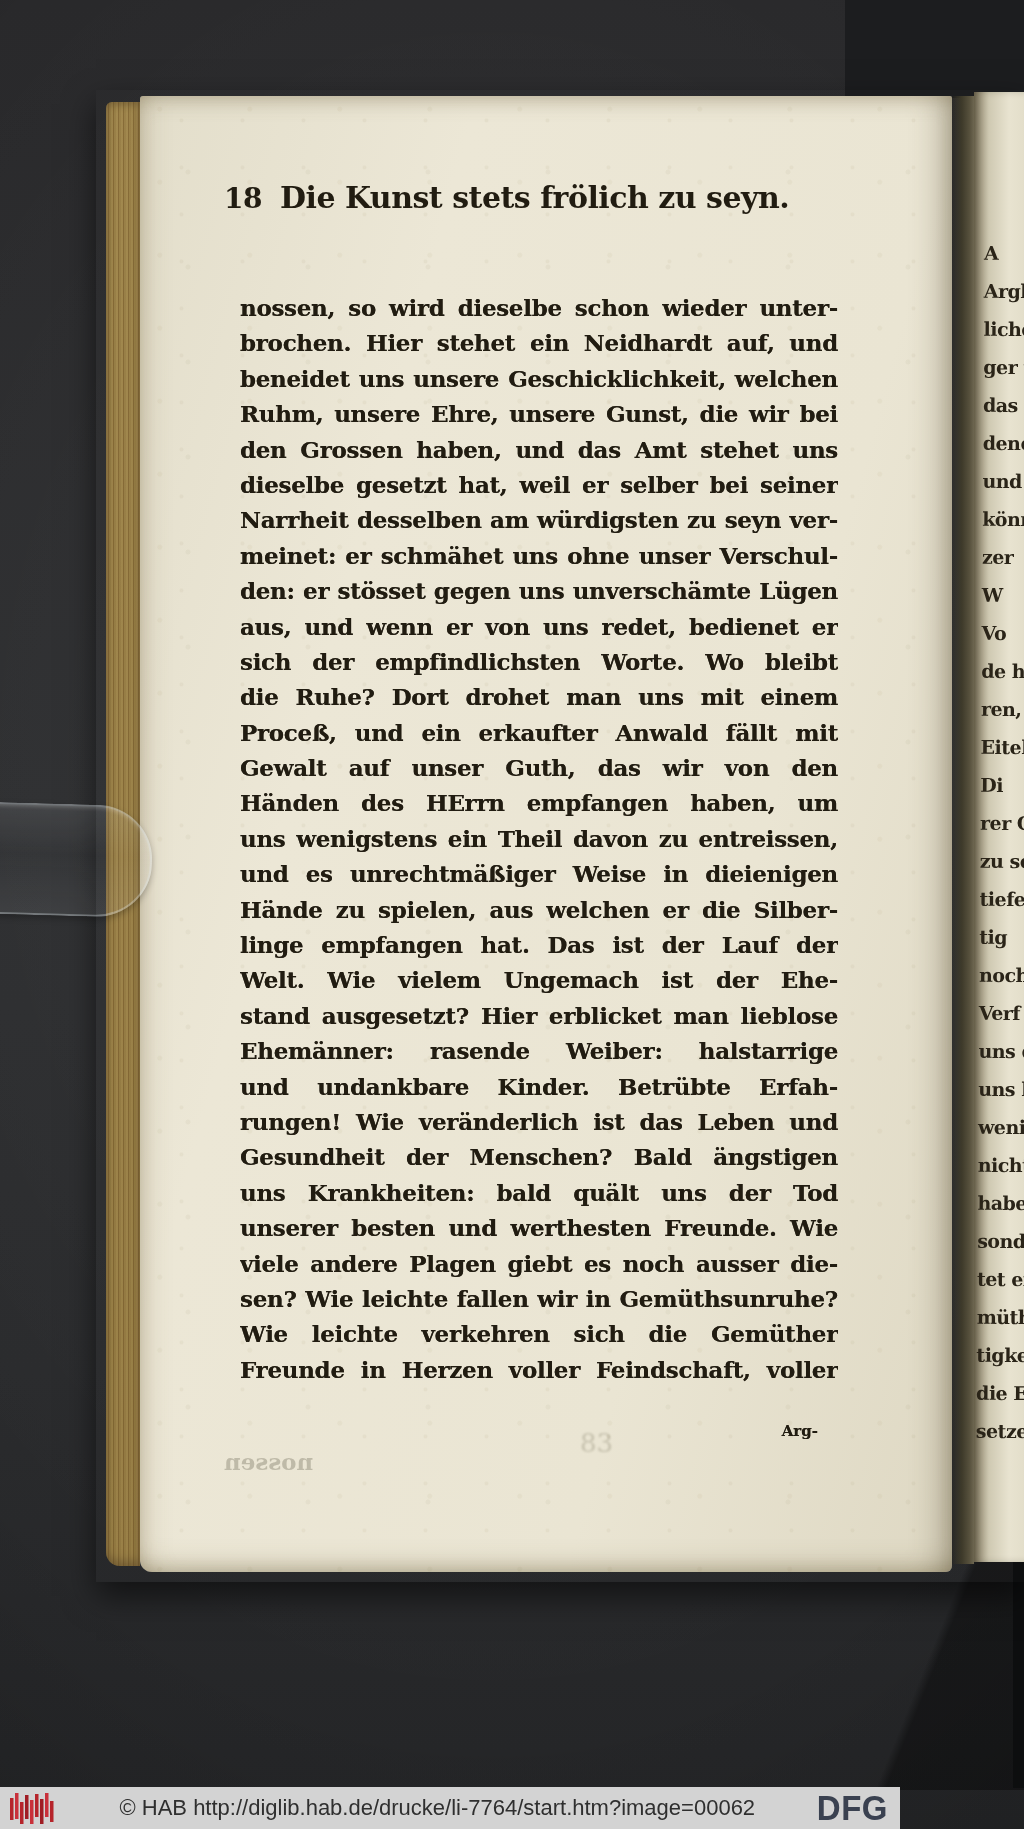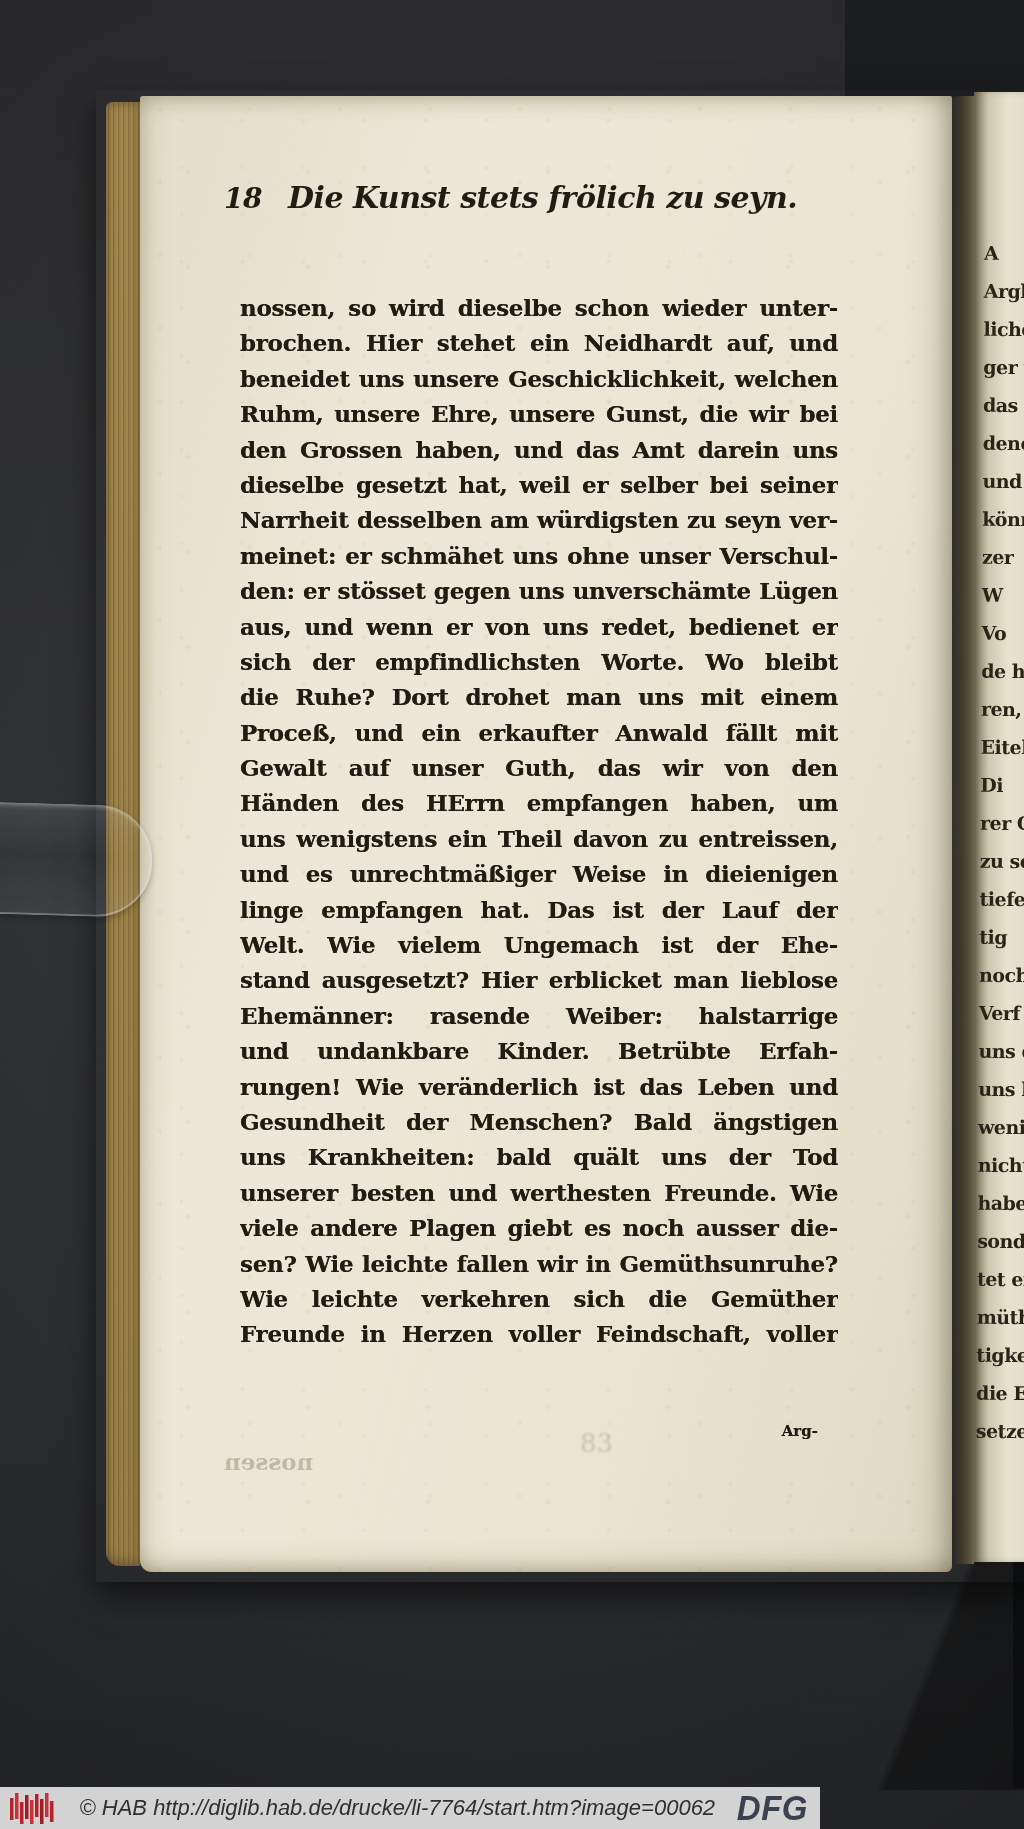--- a/index.html
+++ b/index.html
@@ -51,36 +51,36 @@
     font-weight:bold;font-size:19px;line-height:38px;color:#2a2418;
     transform:rotate(0.4deg);letter-spacing:-0.5px;white-space:nowrap;}
   
   .glass-rod{position:absolute;left:-12px;top:804px;width:162px;height:108px;
     border:2px solid rgba(225,232,238,0.32);border-left:none;
     border-radius:0 56px 56px 0 / 0 54px 54px 0;
     background:linear-gradient(180deg, rgba(235,240,245,0.10), rgba(180,190,200,0.03) 45%, rgba(235,240,245,0.08));
     transform:rotate(1.6deg);
     box-shadow:inset 0 3px 4px -2px rgba(255,255,255,0.25), 0 3px 6px rgba(0,0,0,0.25);}
   
-  .page-header{position:absolute;left:84px;right:114px;top:84px;display:flex;align-items:baseline;gap:26px;
-    font-weight:bold;font-size:30px;letter-spacing:-0.5px;white-space:nowrap;font-style:italic;}
+  .page-header{position:absolute;left:84px;right:114px;top:84px;display:flex;align-items:baseline;gap:18px;
+    font-weight:bold;font-size:30px;letter-spacing:-0.5px;white-space:nowrap;}
   .page-number{font-size:28px;}
   .body-text{position:absolute;left:100px;right:114px;top:194px;}
   .text-line{height:35.4px;line-height:35.4px;font-size:23px;font-weight:bold;letter-spacing:-0.3px;
     text-align:justify;text-align-last:justify;overflow:hidden;
     text-shadow:0 0 0.5px rgba(33,28,17,0.8);}
   .catchword{position:absolute;right:134px;top:1326px;font-size:15px;font-weight:bold;
     text-shadow:0 0 0.5px rgba(33,28,17,0.8);}
   .ghost-text{position:absolute;left:84px;top:1352px;font-size:23px;font-weight:bold;
     color:#5a5644;opacity:0.30;transform:scaleX(-1);filter:blur(0.6px);}
   .ghost-mark{position:absolute;left:440px;top:1332px;font-size:26px;font-weight:normal;
     color:#6a654e;opacity:0.28;filter:blur(0.8px);}
   
-  .footer-bar{position:absolute;left:0;bottom:0;width:820px;height:42px;background:#d3d3d3;
-    display:flex;align-items:center;font-family:"Liberation Sans",sans-serif;font-style:italic;}
+  .footer-bar{position:absolute;left:0;bottom:0;width:900px;height:42px;background:#d3d3d3;
+    display:flex;align-items:center;font-family:"Liberation Sans",sans-serif;}
   .hab-logo{position:absolute;left:8px;top:3px;}
   .copyright-text{position:absolute;left:50%;transform:translateX(-52%);
     font-size:22px;color:#2f2f2f;white-space:nowrap;}
   .dfg-logo{position:absolute;right:12px;top:2px;font-size:33px;font-weight:bold;
     color:#3a4150;letter-spacing:0.5px;transform:scaleY(1.05);
     font-family:"Liberation Sans",sans-serif;}
 </style>
 </head>
 <body>
 
@@ -95,33 +95,34 @@
 <div class="main-page">
   <div class="page-header">
     <span class="page-number">18</span>
     <span class="running-title">Die Kunst stets frölich zu seyn.</span>
   </div>
   <div class="body-text">
       <div class="text-line">nossen, so wird dieselbe schon wieder unter-</div>
       <div class="text-line">brochen. Hier stehet ein Neidhardt auf, und</div>
       <div class="text-line">beneidet uns unsere Geschicklichkeit, welchen</div>
       <div class="text-line">Ruhm, unsere Ehre, unsere Gunst, die wir bei</div>
-      <div class="text-line">den Grossen haben, und das Amt darein uns</div>
+      <div class="text-line">den Grossen haben, und das Amt stehet uns</div>
       <div class="text-line">dieselbe gesetzt hat, weil er selber bei seiner</div>
       <div class="text-line">Narrheit desselben am würdigsten zu seyn ver-</div>
       <div class="text-line">meinet: er schmähet uns ohne unser Verschul-</div>
       <div class="text-line">den: er stösset gegen uns unverschämte Lügen</div>
       <div class="text-line">aus, und wenn er von uns redet, bedienet er</div>
       <div class="text-line">sich der empfindlichsten Worte. Wo bleibt</div>
       <div class="text-line">die Ruhe? Dort drohet man uns mit einem</div>
       <div class="text-line">Proceß, und ein erkaufter Anwald fällt mit</div>
       <div class="text-line">Gewalt auf unser Guth, das wir von den</div>
       <div class="text-line">Händen des HErrn empfangen haben, um</div>
       <div class="text-line">uns wenigstens ein Theil davon zu entreissen,</div>
       <div class="text-line">und es unrechtmäßiger Weise in dieienigen</div>
+      <div class="text-line">Hände zu spielen, aus welchen er die Silber-</div>
       <div class="text-line">linge empfangen hat. Das ist der Lauf der</div>
       <div class="text-line">Welt. Wie vielem Ungemach ist der Ehe-</div>
       <div class="text-line">stand ausgesetzt? Hier erblicket man lieblose</div>
       <div class="text-line">Ehemänner: rasende Weiber: halstarrige</div>
       <div class="text-line">und undankbare Kinder. Betrübte Erfah-</div>
       <div class="text-line">rungen! Wie veränderlich ist das Leben und die</div>
       <div class="text-line">Gesundheit der Menschen? Bald ängstigen</div>
       <div class="text-line">uns Krankheiten: bald quält uns der Tod</div>
       <div class="text-line">unserer besten und werthesten Freunde. Wie</div>
       <div class="text-line">viele andere Plagen giebt es noch ausser die-</div>

